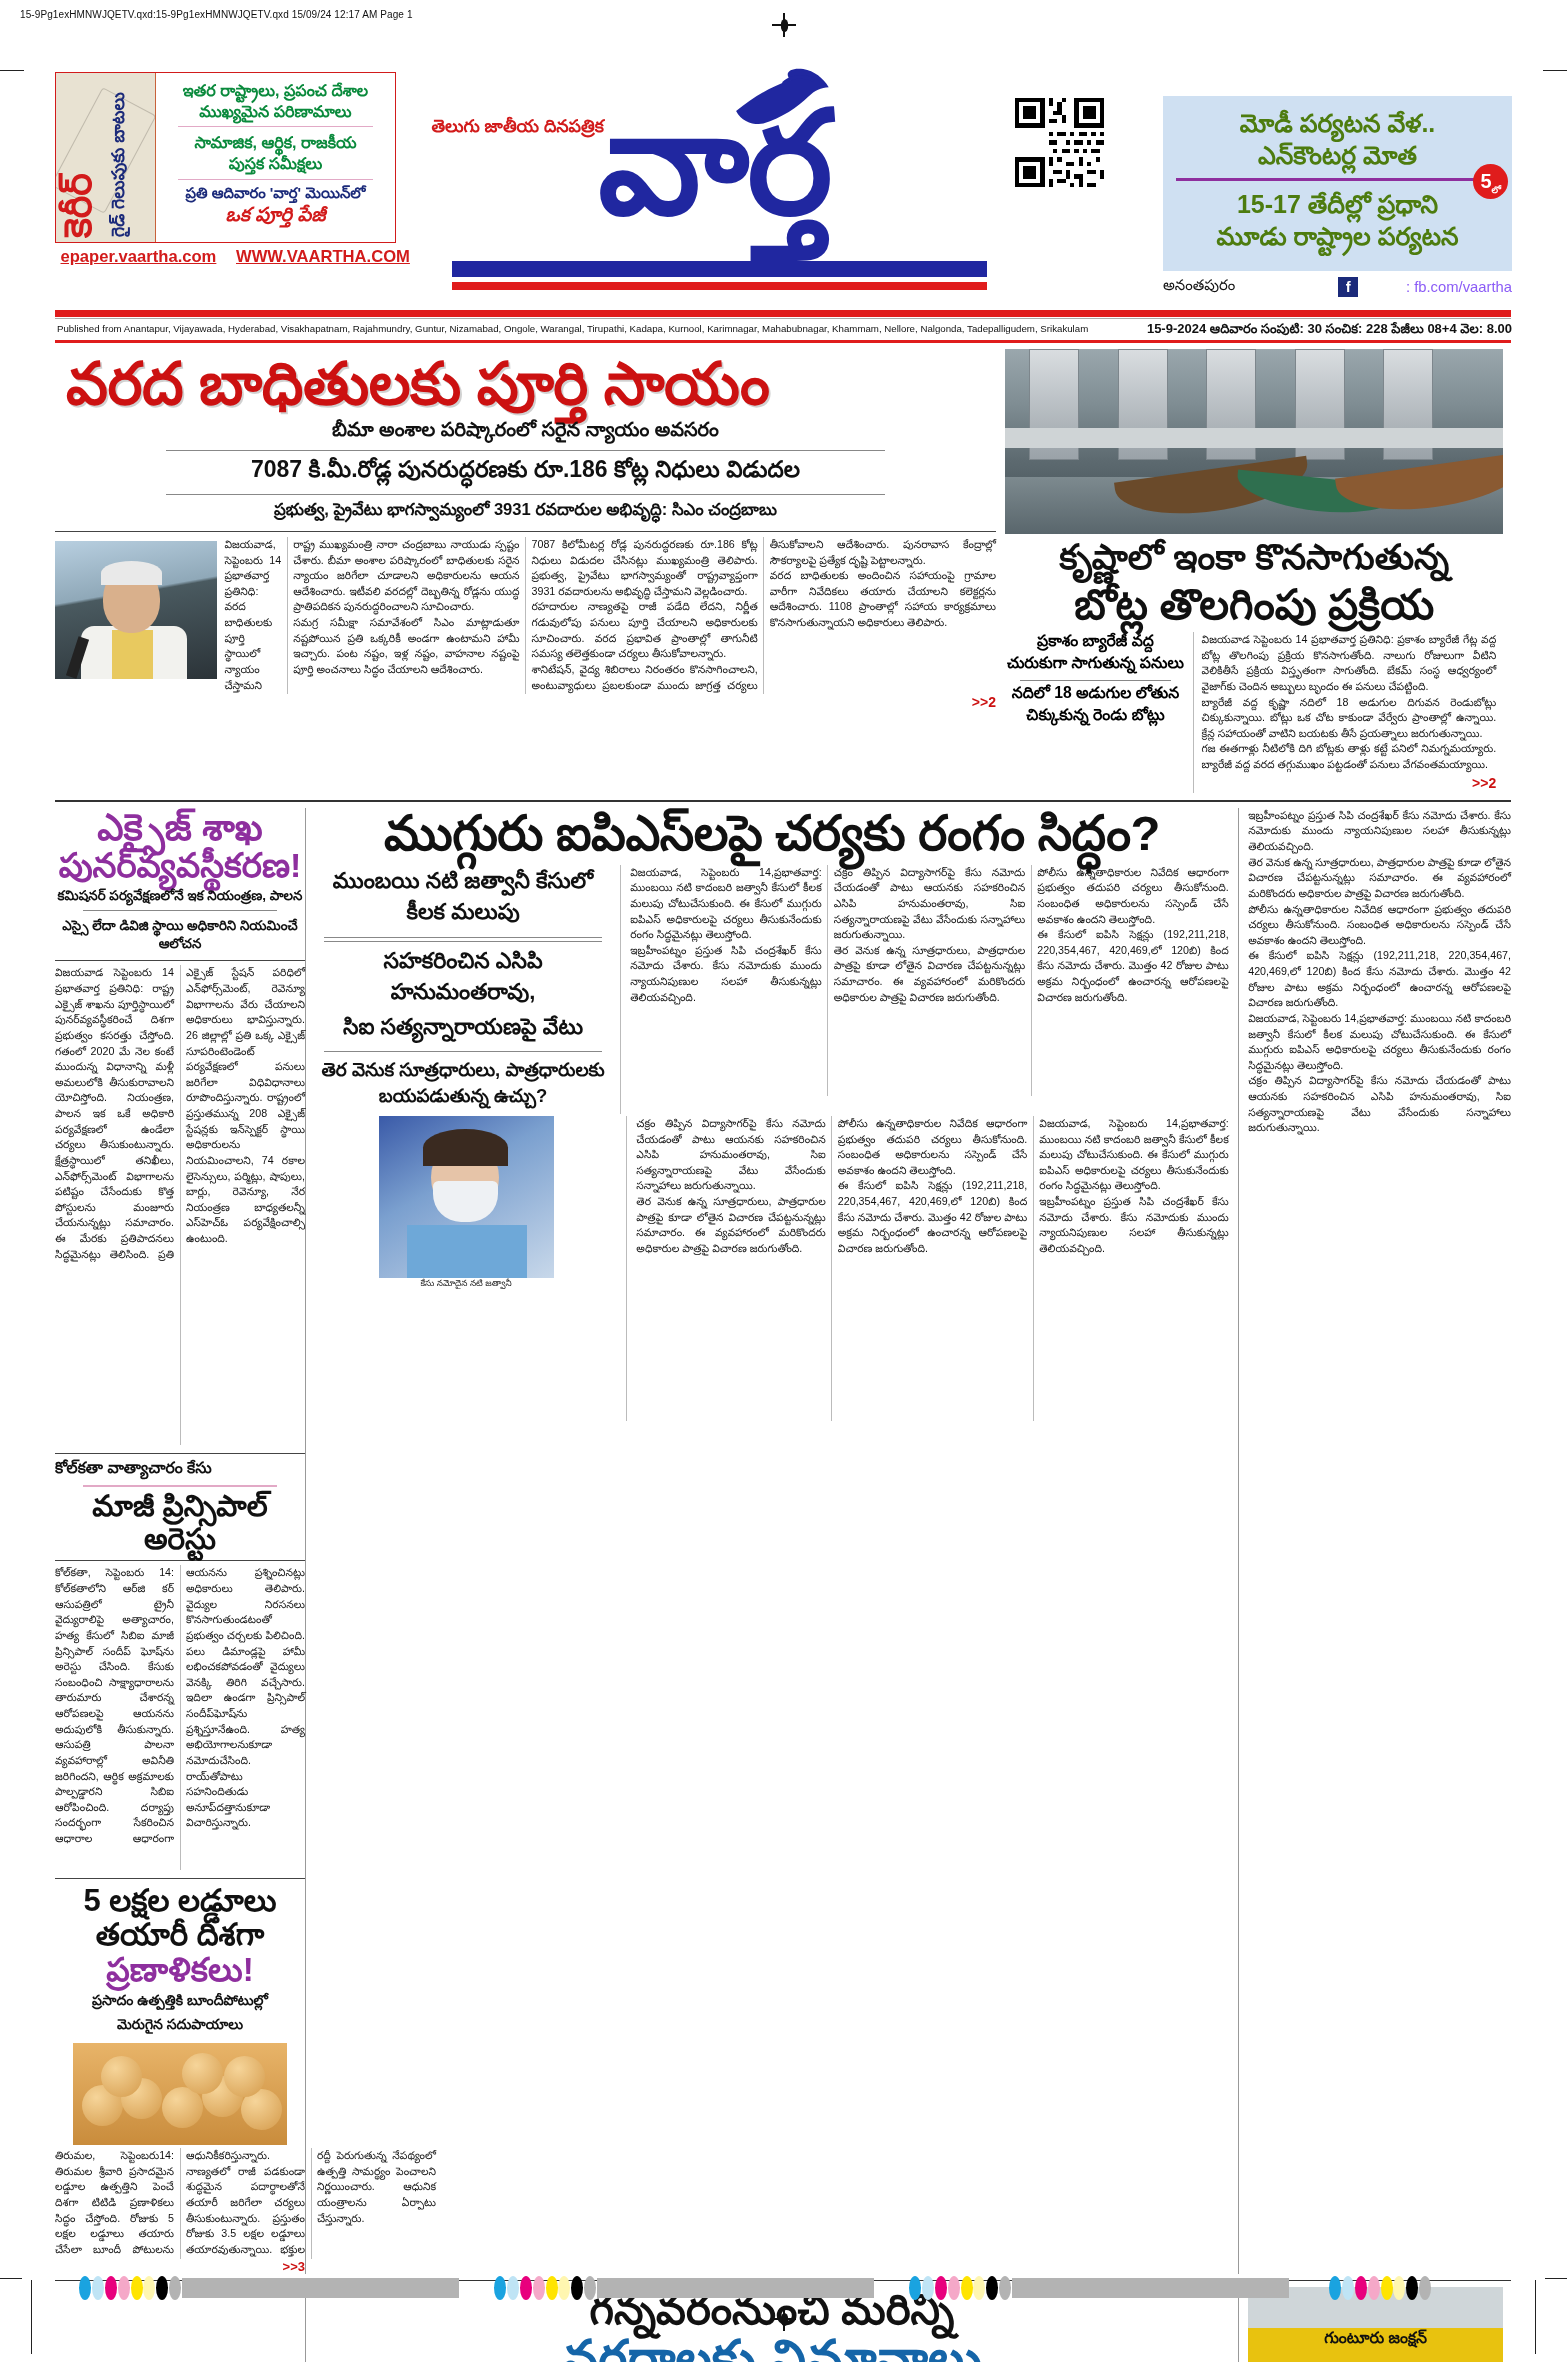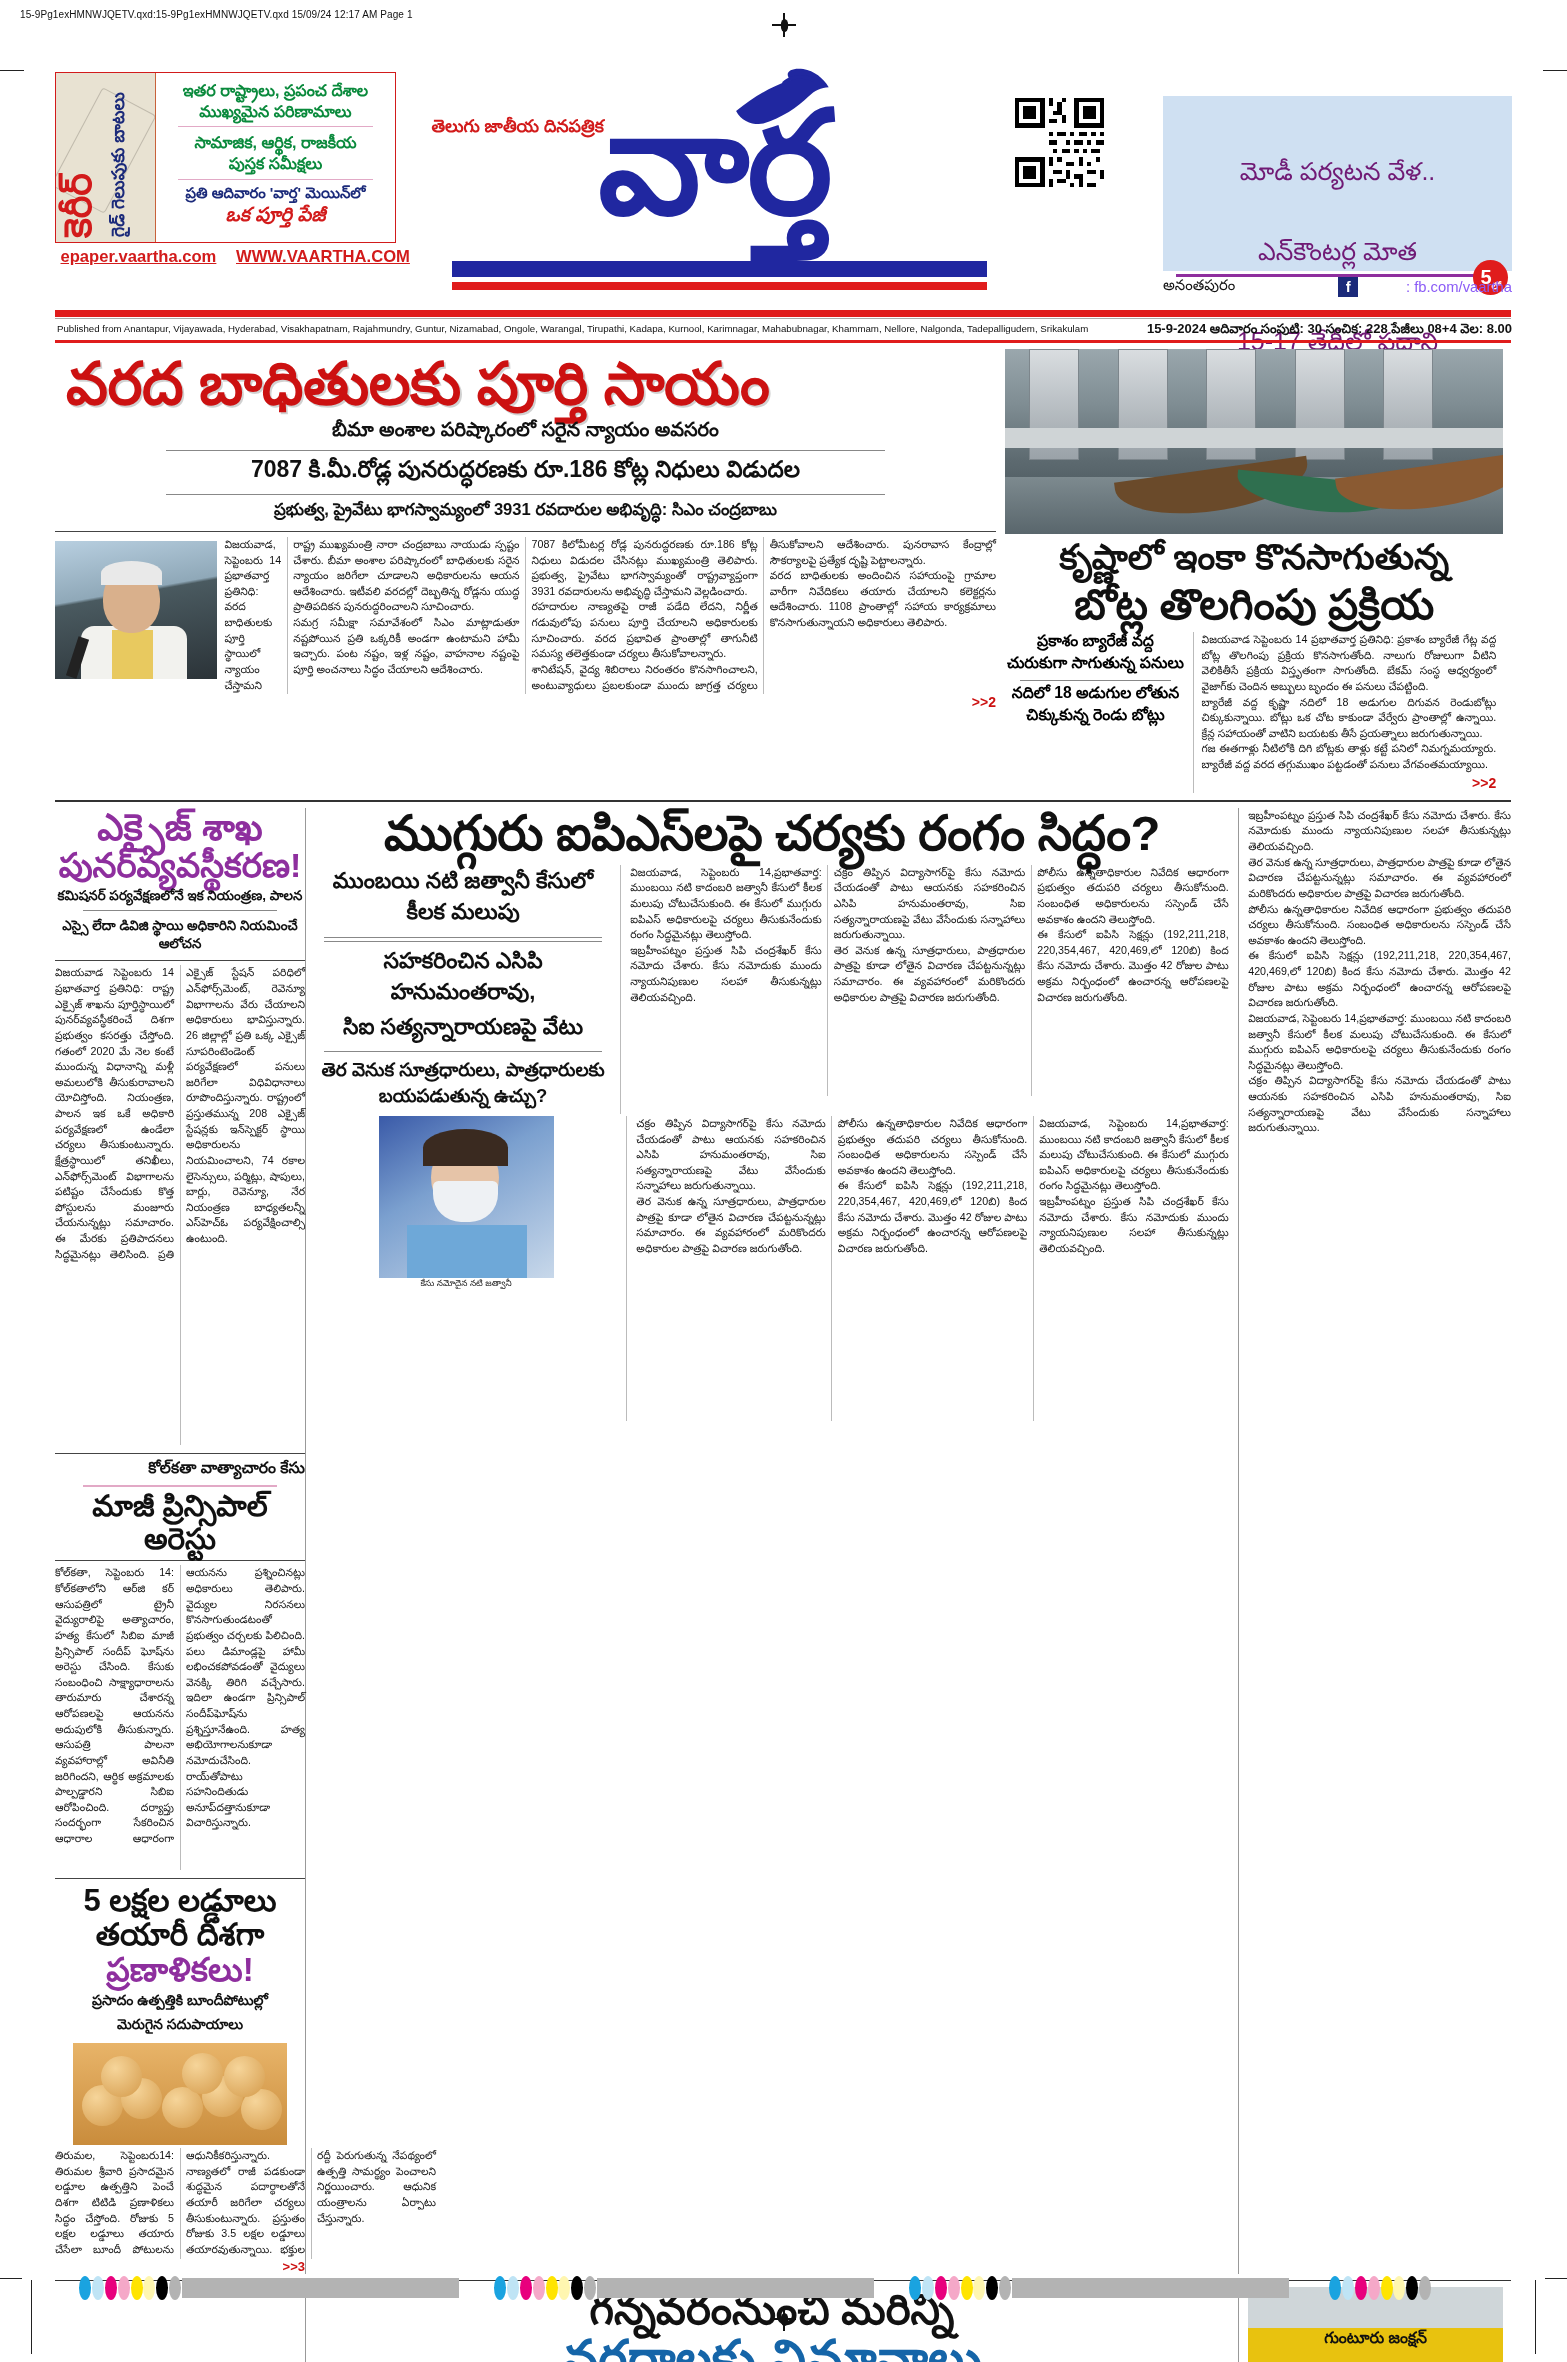--- a/index.html
+++ b/index.html
@@ -96,21 +96,21 @@
     position: absolute; left: 303px; top: -5.5px; width: 109px; height: 66px;
   }
 
   .qr { position: absolute; left: 960px; top: 26px; width: 89px; height: 89px; }
 
   .blue-box {
     position: absolute; left: 1108px; top: 24px; width: 349px; height: 175px;
     background: #cfe0f2; padding: 11px 13px 7.4px; text-align: center; position: absolute;
   }
   .blue-box .bb-line {
-    color: #701a75; font-size: 25px; font-weight: normal; line-height: 1.28; margin-top: 48px;
+    color: #4d7c0f; font-size: 25px; font-weight: bold; line-height: 1.28;
   }
   .bb-rule { height: 2.8px; background: #8e2f9e; margin: 7.4px 0 6.5px; position: relative; }
   .pg5 {
     position: absolute; right: -9.2px; top: -14.8px; width: 35px; height: 35px;
     background: #e01c1c; border-radius: 50%; color: #fff;
     font-size: 20px; font-weight: bold; line-height: 35px; text-align: center;
   }
   .pg5 sub { font-size: 9.2px; }
   .bb-foot { position: absolute; left: 1108px; top: 205px; width: 349px;
     display: flex; align-items: center; justify-content: space-between; }
@@ -253,21 +253,21 @@
   .laddu-h3 { font-size: 33px; font-weight: bold; text-align: center; color: #8e2f9e; line-height: 1.1; }
   .laddu-sub { font-size: 14px; font-weight: bold; text-align: center; color: #111; padding: 3.7px 0; }
   .laddu-photo {
     width: 214px; height: 102px; margin: 3.7px auto 2.8px;
     background: linear-gradient(180deg,#e8b469,#c98c3c);
     position: relative; overflow: hidden;
   }
   .laddu-photo .l { position: absolute; width: 41px; height: 41px; border-radius: 50%;
     background: radial-gradient(circle at 35% 30%, #f6d59a, #d49a4a); }
 
-  .kol-h1 { font-size: 15.7px; font-weight: bold; text-align: right; color: #111; }
+  .kol-h1 { font-size: 15.7px; font-weight: bold; text-align: left; color: #111; }
   .kol-h2 { font-size: 29.5px; font-weight: bold; text-align: center; color: #111; line-height: 1.1; }
   .pinkrule { height: 1.8px; background: #e2a9c6; margin: 3.7px 28px; }
 
   
   .colorbar { position: absolute; bottom: 63px; left: 0; width: 1567px; height: 24px; }
   .cb-group { position: absolute; top: 0; height: 24px; display: flex; align-items: center; }
   .cb-dot { width: 12px; height: 24px; border-radius: 50%; margin-right: 0.9px; }
   .cb-gray { height: 20px; background: #b3b3b3; }
 </style>
 </head>

